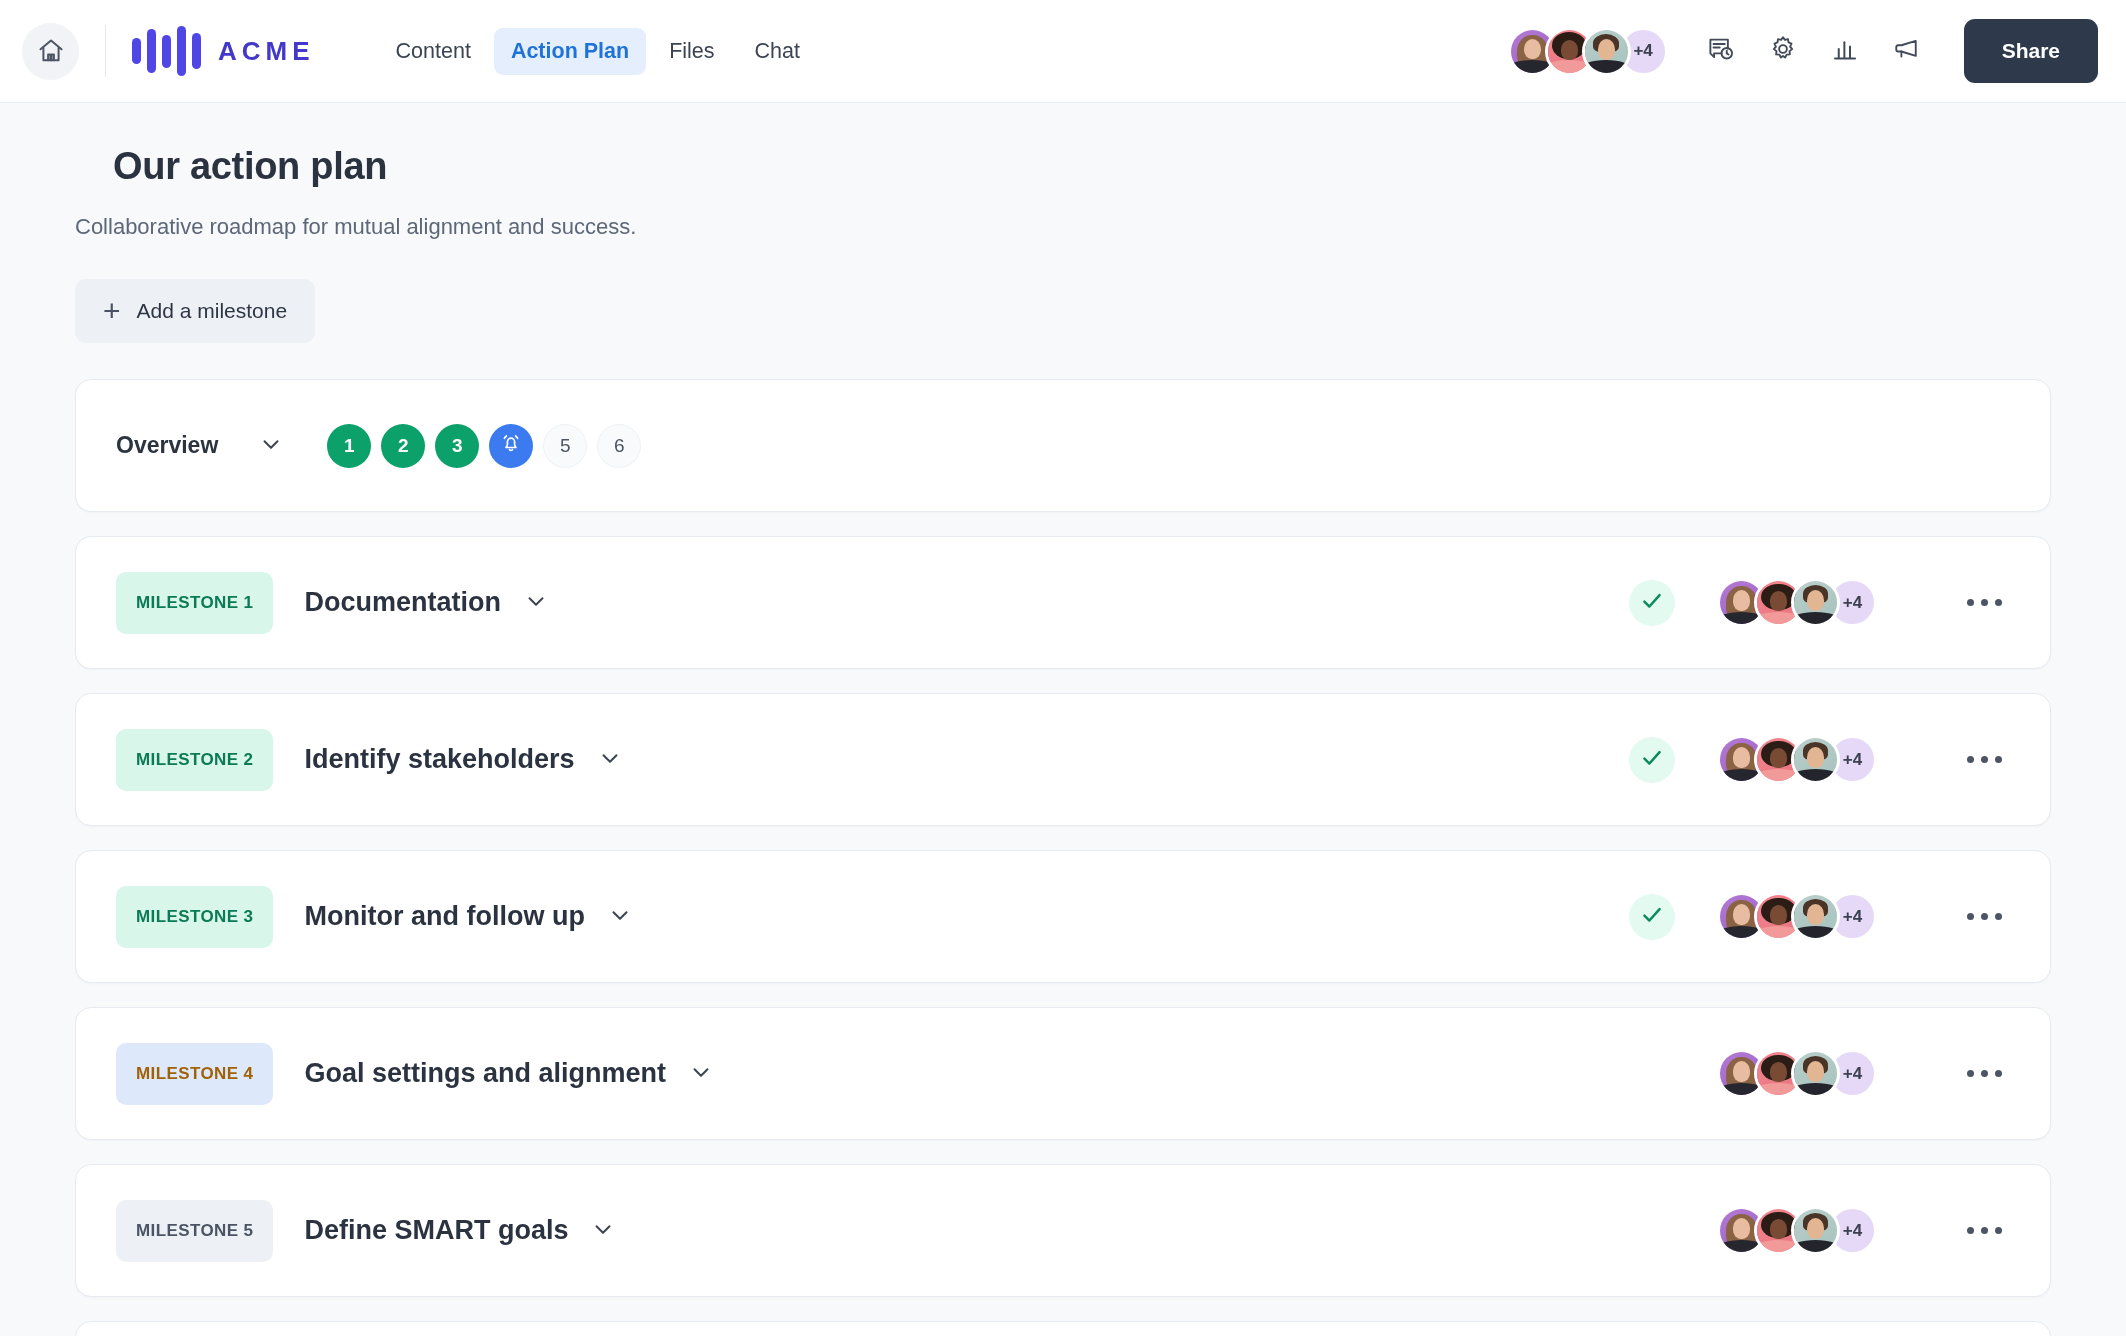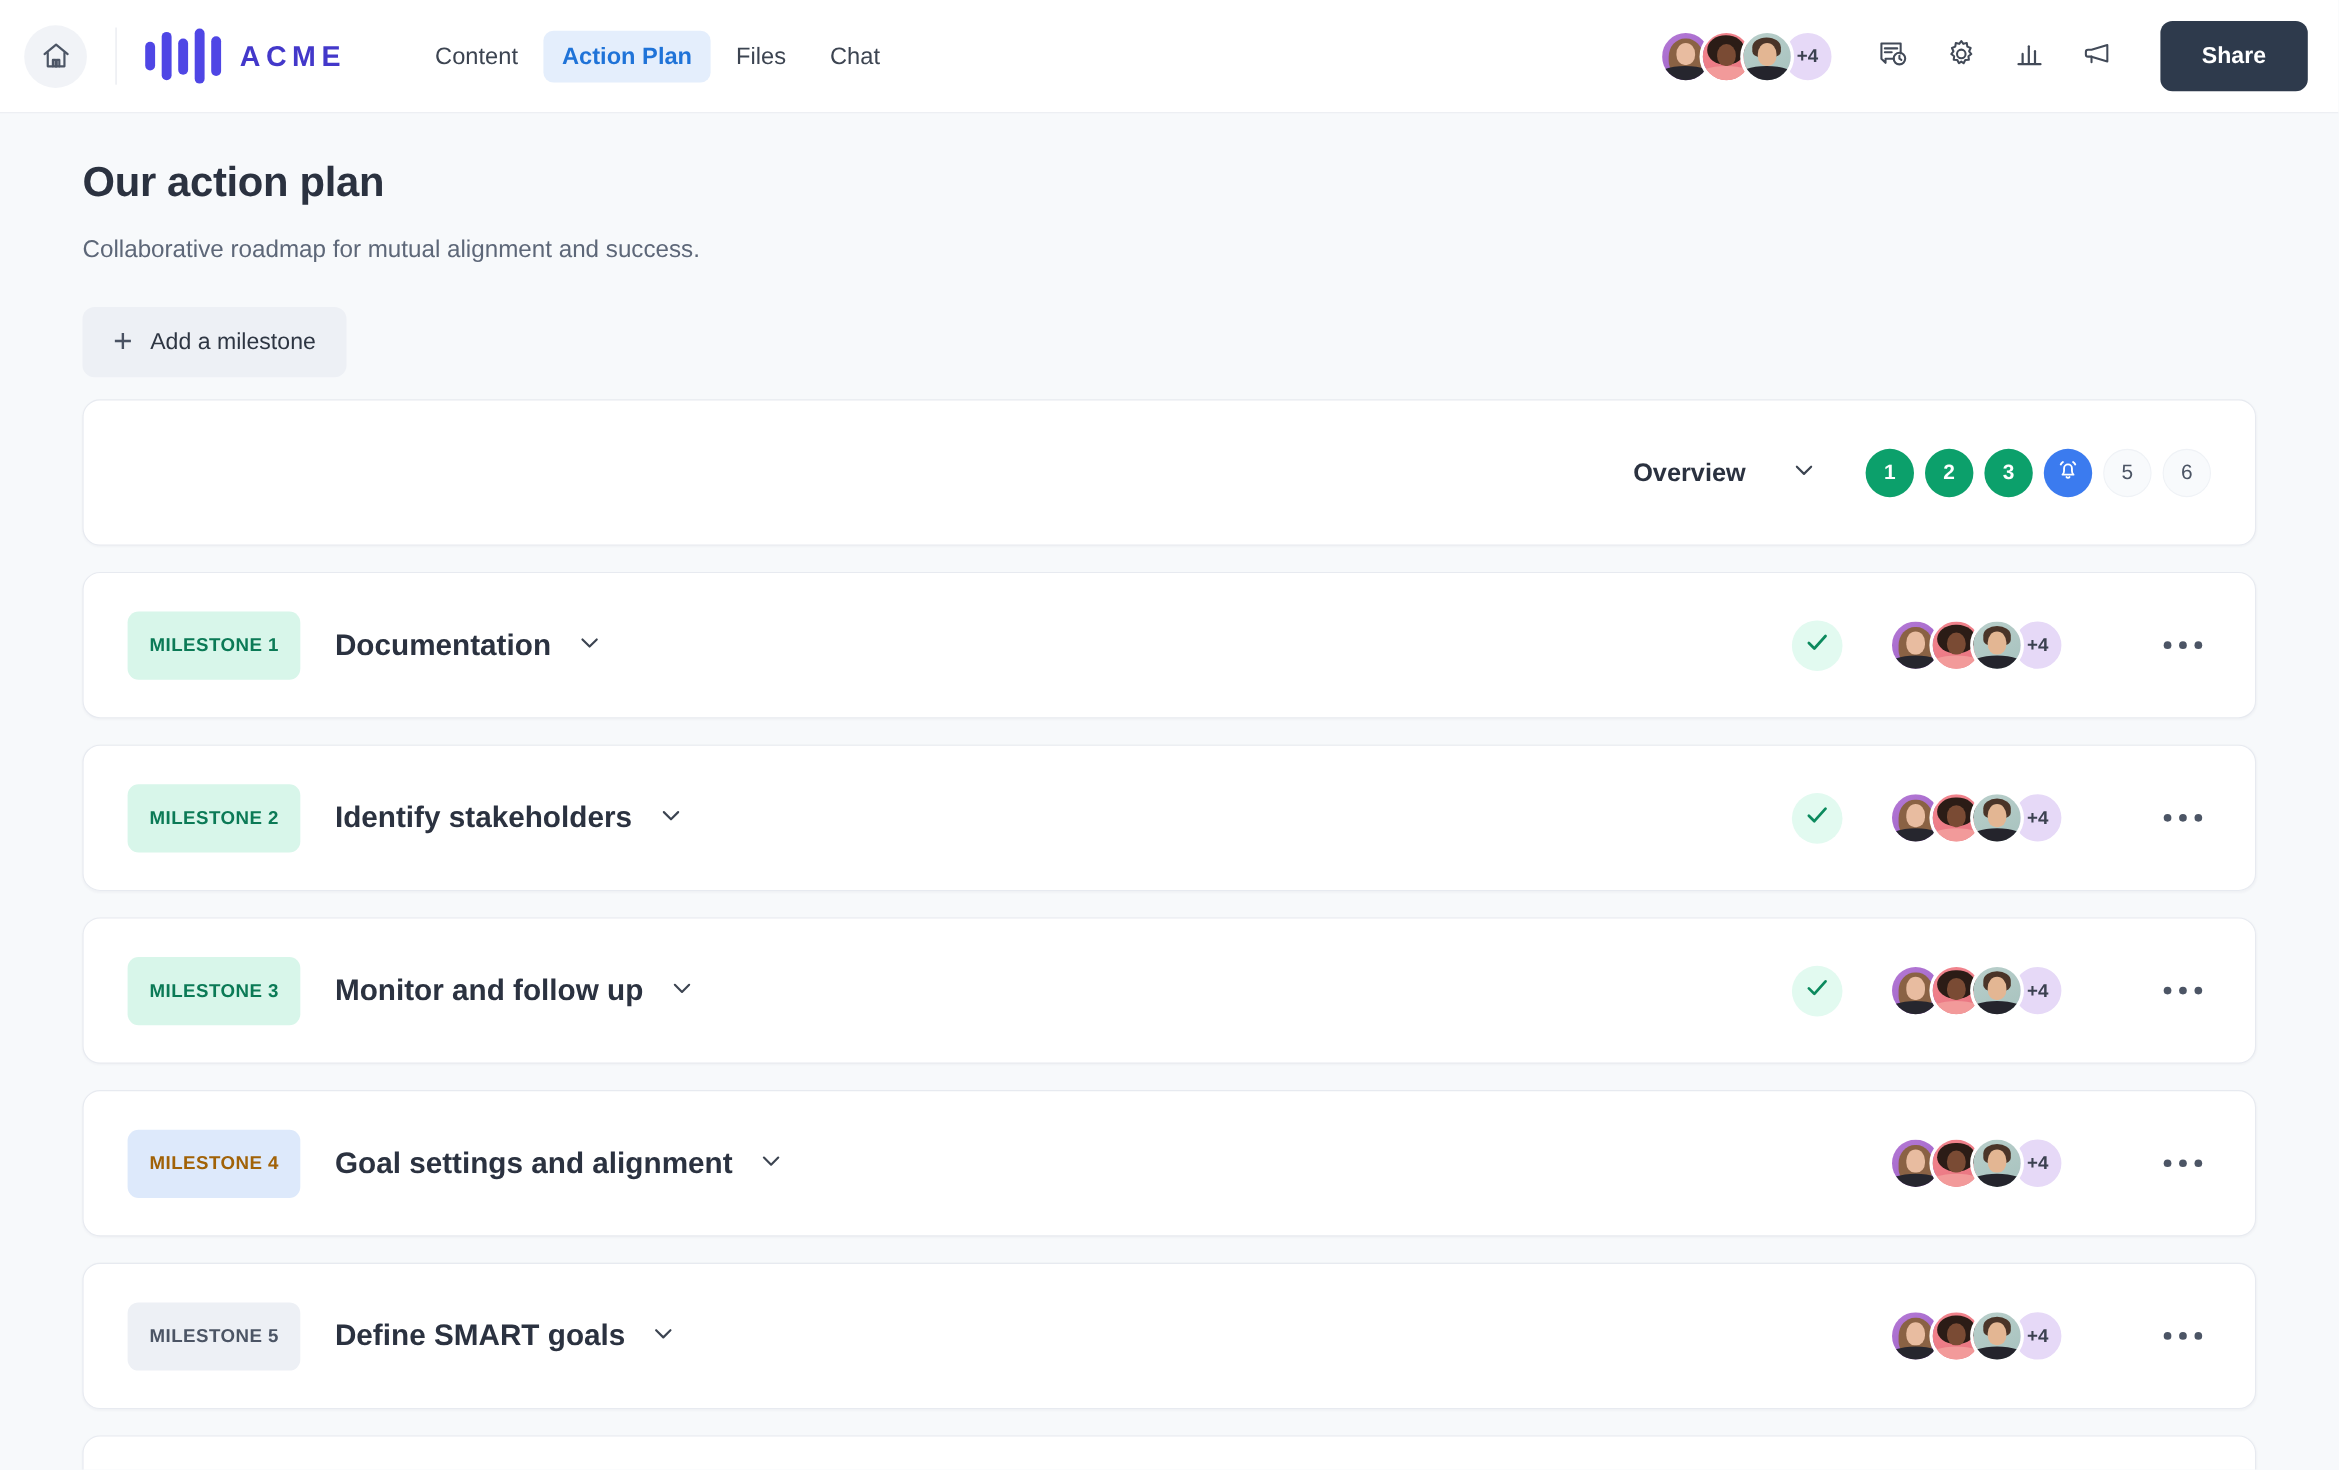--- a/index.html
+++ b/index.html
@@ -99,21 +99,21 @@
     margin-left: 40px;
     background: #2E3A4C; color: #fff;
     font-size: 21px; font-weight: bold;
     padding: 20px 38px; border-radius: 11px;
     cursor: pointer; white-space: nowrap;
   }
 
   
   .page { padding: 42px 75px 0 75px; }
   .page-title {
-    font-size: 38px; font-weight: bold; color: #2B3240; letter-spacing: -0.3px;
+    font-size: 38px; font-weight: bold; color: #2B3240; letter-spacing: -0.3px; margin-left: 38px;
   }
   .page-sub {
     margin-top: 26px;
     font-size: 22px; color: #5D6778;
   }
   .add-milestone {
     margin-top: 39px;
     display: inline-flex; align-items: center; gap: 16px;
     background: #EDF0F5; border-radius: 11px;
     padding: 17px 28px; cursor: pointer;
@@ -122,25 +122,24 @@
   .add-milestone .lbl { font-size: 21px; color: #2E3643; }
 
   
   .card {
     background: #fff;
     border: 1px solid #E7EAF0;
     border-radius: 16px;
     box-shadow: 0 1px 2px rgba(20,30,50,0.03);
   }
   .overview {
-    margin-top: 20px;
+    margin-top: 36px;
     height: 133px;
     display: flex; align-items: center;
     padding: 0 40px 0 40px;
-    justify-content: flex-end;
   }
   .ov-label { font-size: 23px; font-weight: bold; color: #2B3240; }
   .pct-pill {
     margin-left: 37px;
     display: flex; align-items: center; gap: 15px;
     border: 1px solid #E4E8EE; border-radius: 11px;
     padding: 13px 22px;
     background: #fff;
   }
   .ring {

